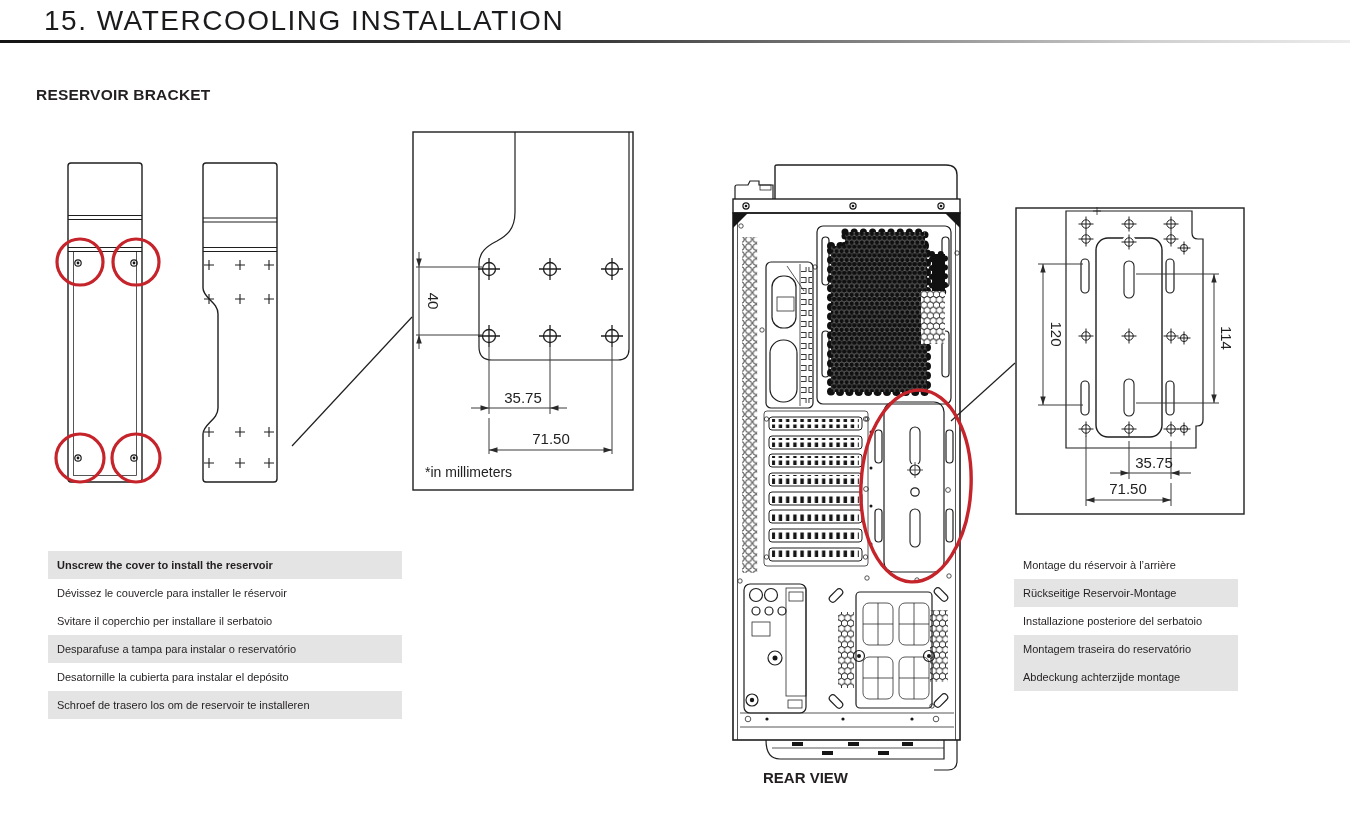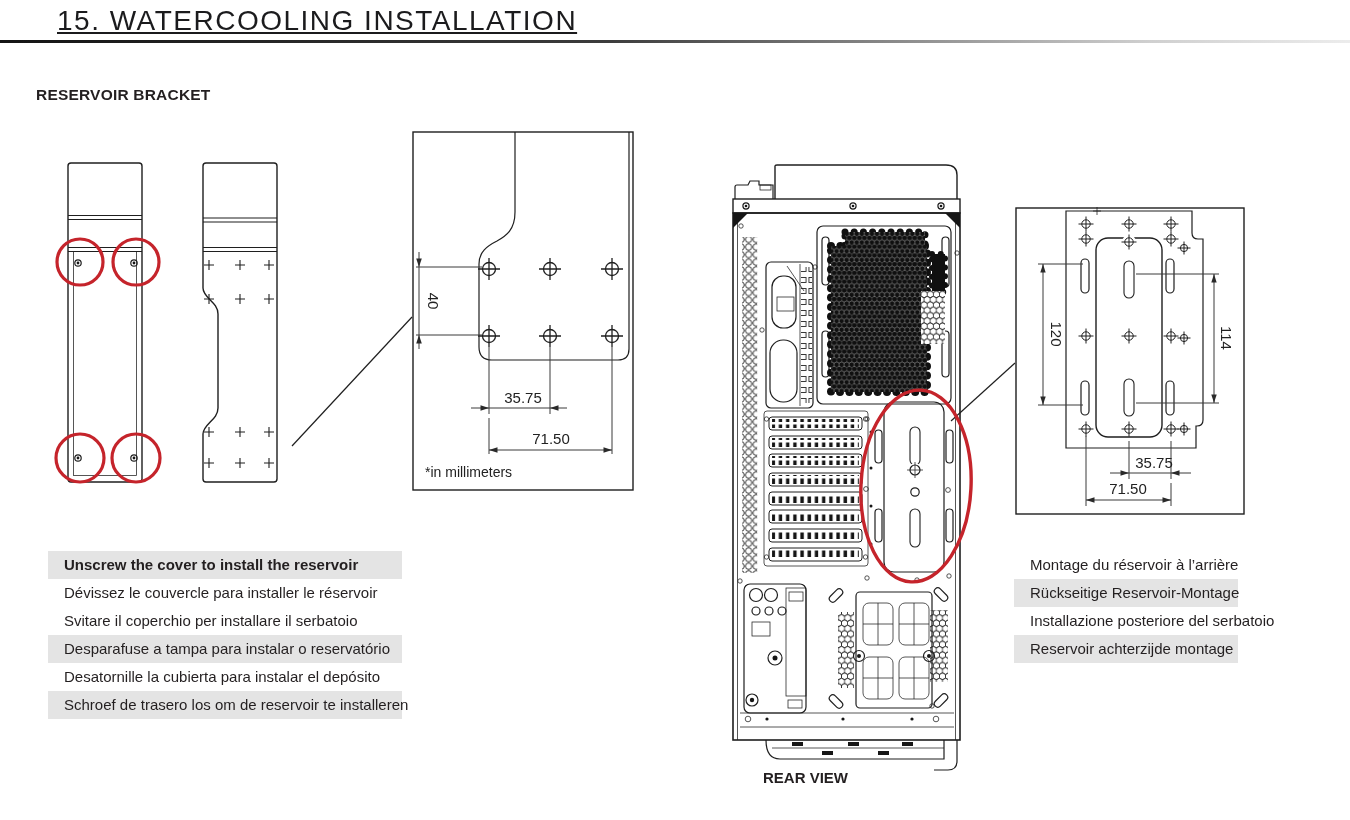--- a/index.html
+++ b/index.html
@@ -1,26 +1,26 @@
 <!DOCTYPE html>
 <html style="--accent_red: #c5242b; --ink: #231f20; --row_gray: #e4e4e4; --line: #1f1f1f;"><head>
 <meta charset="utf-8">
 <style>
   :root{ --accent_red:#c5242b; --ink:#231f20; --row_gray:#e4e4e4; --line:#1f1f1f; }
   html,body{margin:0;padding:0;}
   body{width:1350px;height:820px;background:#fff;position:relative;overflow:hidden;
        font-family:"Liberation Sans",sans-serif;color:var(--ink);}
   .abs{position:absolute;}
-  .page-title{left:57px;top:5px;font-size:28px;font-weight:400;letter-spacing:1.5px;color:#1b1b1d;white-space:nowrap;text-decoration:underline;}
+  .page-title{left:44px;top:5px;font-size:28px;font-weight:400;letter-spacing:1.5px;color:#1b1b1d;white-space:nowrap;}
   .title-rule{left:0;top:40px;width:1350px;height:3px;
       background:linear-gradient(to right,#141414 0%,#3c3c3c 45%,#cfcfcf 85%,#ececec 100%);}
   .section-title{left:36px;top:86px;font-size:15.5px;font-weight:700;letter-spacing:.2px;}
   .rear-view-label{left:763px;top:769px;width:160px;font-size:15px;font-weight:700;}
   .ilist{position:absolute;}
-  .irow{height:28px;line-height:28px;padding-left:16px;font-size:15px;white-space:nowrap;}
+  .irow{height:28px;line-height:28px;padding-left:9px;font-size:11px;white-space:nowrap;}
   .irow.shade{background:var(--row_gray);}
   .irow.head span{font-weight:700;}
   svg text{font-family:"Liberation Sans",sans-serif;}
   .ln{stroke:var(--line);fill:none;stroke-width:1.2;}
   .ln14{stroke:var(--line);fill:none;stroke-width:1.4;}
   .ln16{stroke:var(--line);fill:none;stroke-width:1.6;}
   .thin{stroke:var(--line);fill:none;stroke-width:.75;}
   .dimln{stroke:#3a3a3a;fill:none;stroke-width:1;}
   .fillb{fill:#161616;stroke:none;}
   .arrow{fill:#2a2a2a;stroke:none;}
@@ -396,16 +396,17 @@
   <div class="irow"><span>Svitare il coperchio per installare il serbatoio</span></div>
   <div class="irow shade"><span>Desparafuse a tampa para instalar o reservatório</span></div>
   <div class="irow"><span>Desatornille la cubierta para instalar el depósito</span></div>
   <div class="irow shade"><span>Schroef de trasero los om de reservoir te installeren</span></div>
 </div>
 
 <div class="ilist" style="left:1014px;top:551px;width:224px">
   <div class="irow"><span>Montage du réservoir à l’arrière</span></div>
   <div class="irow shade"><span>Rückseitige Reservoir-Montage</span></div>
   <div class="irow"><span>Installazione posteriore del serbatoio</span></div>
-  <div class="irow shade"><span>Reservoir achterzijde montage</span></div>
+  <div class="irow shade"><span>Montagem traseira do reservatório</span></div>
+  <div class="irow shade"><span>Abdeckung achterzijde montage</span></div>
 </div>
 
 <div class="abs rear-view-label">REAR VIEW</div>
 
 </body></html>

